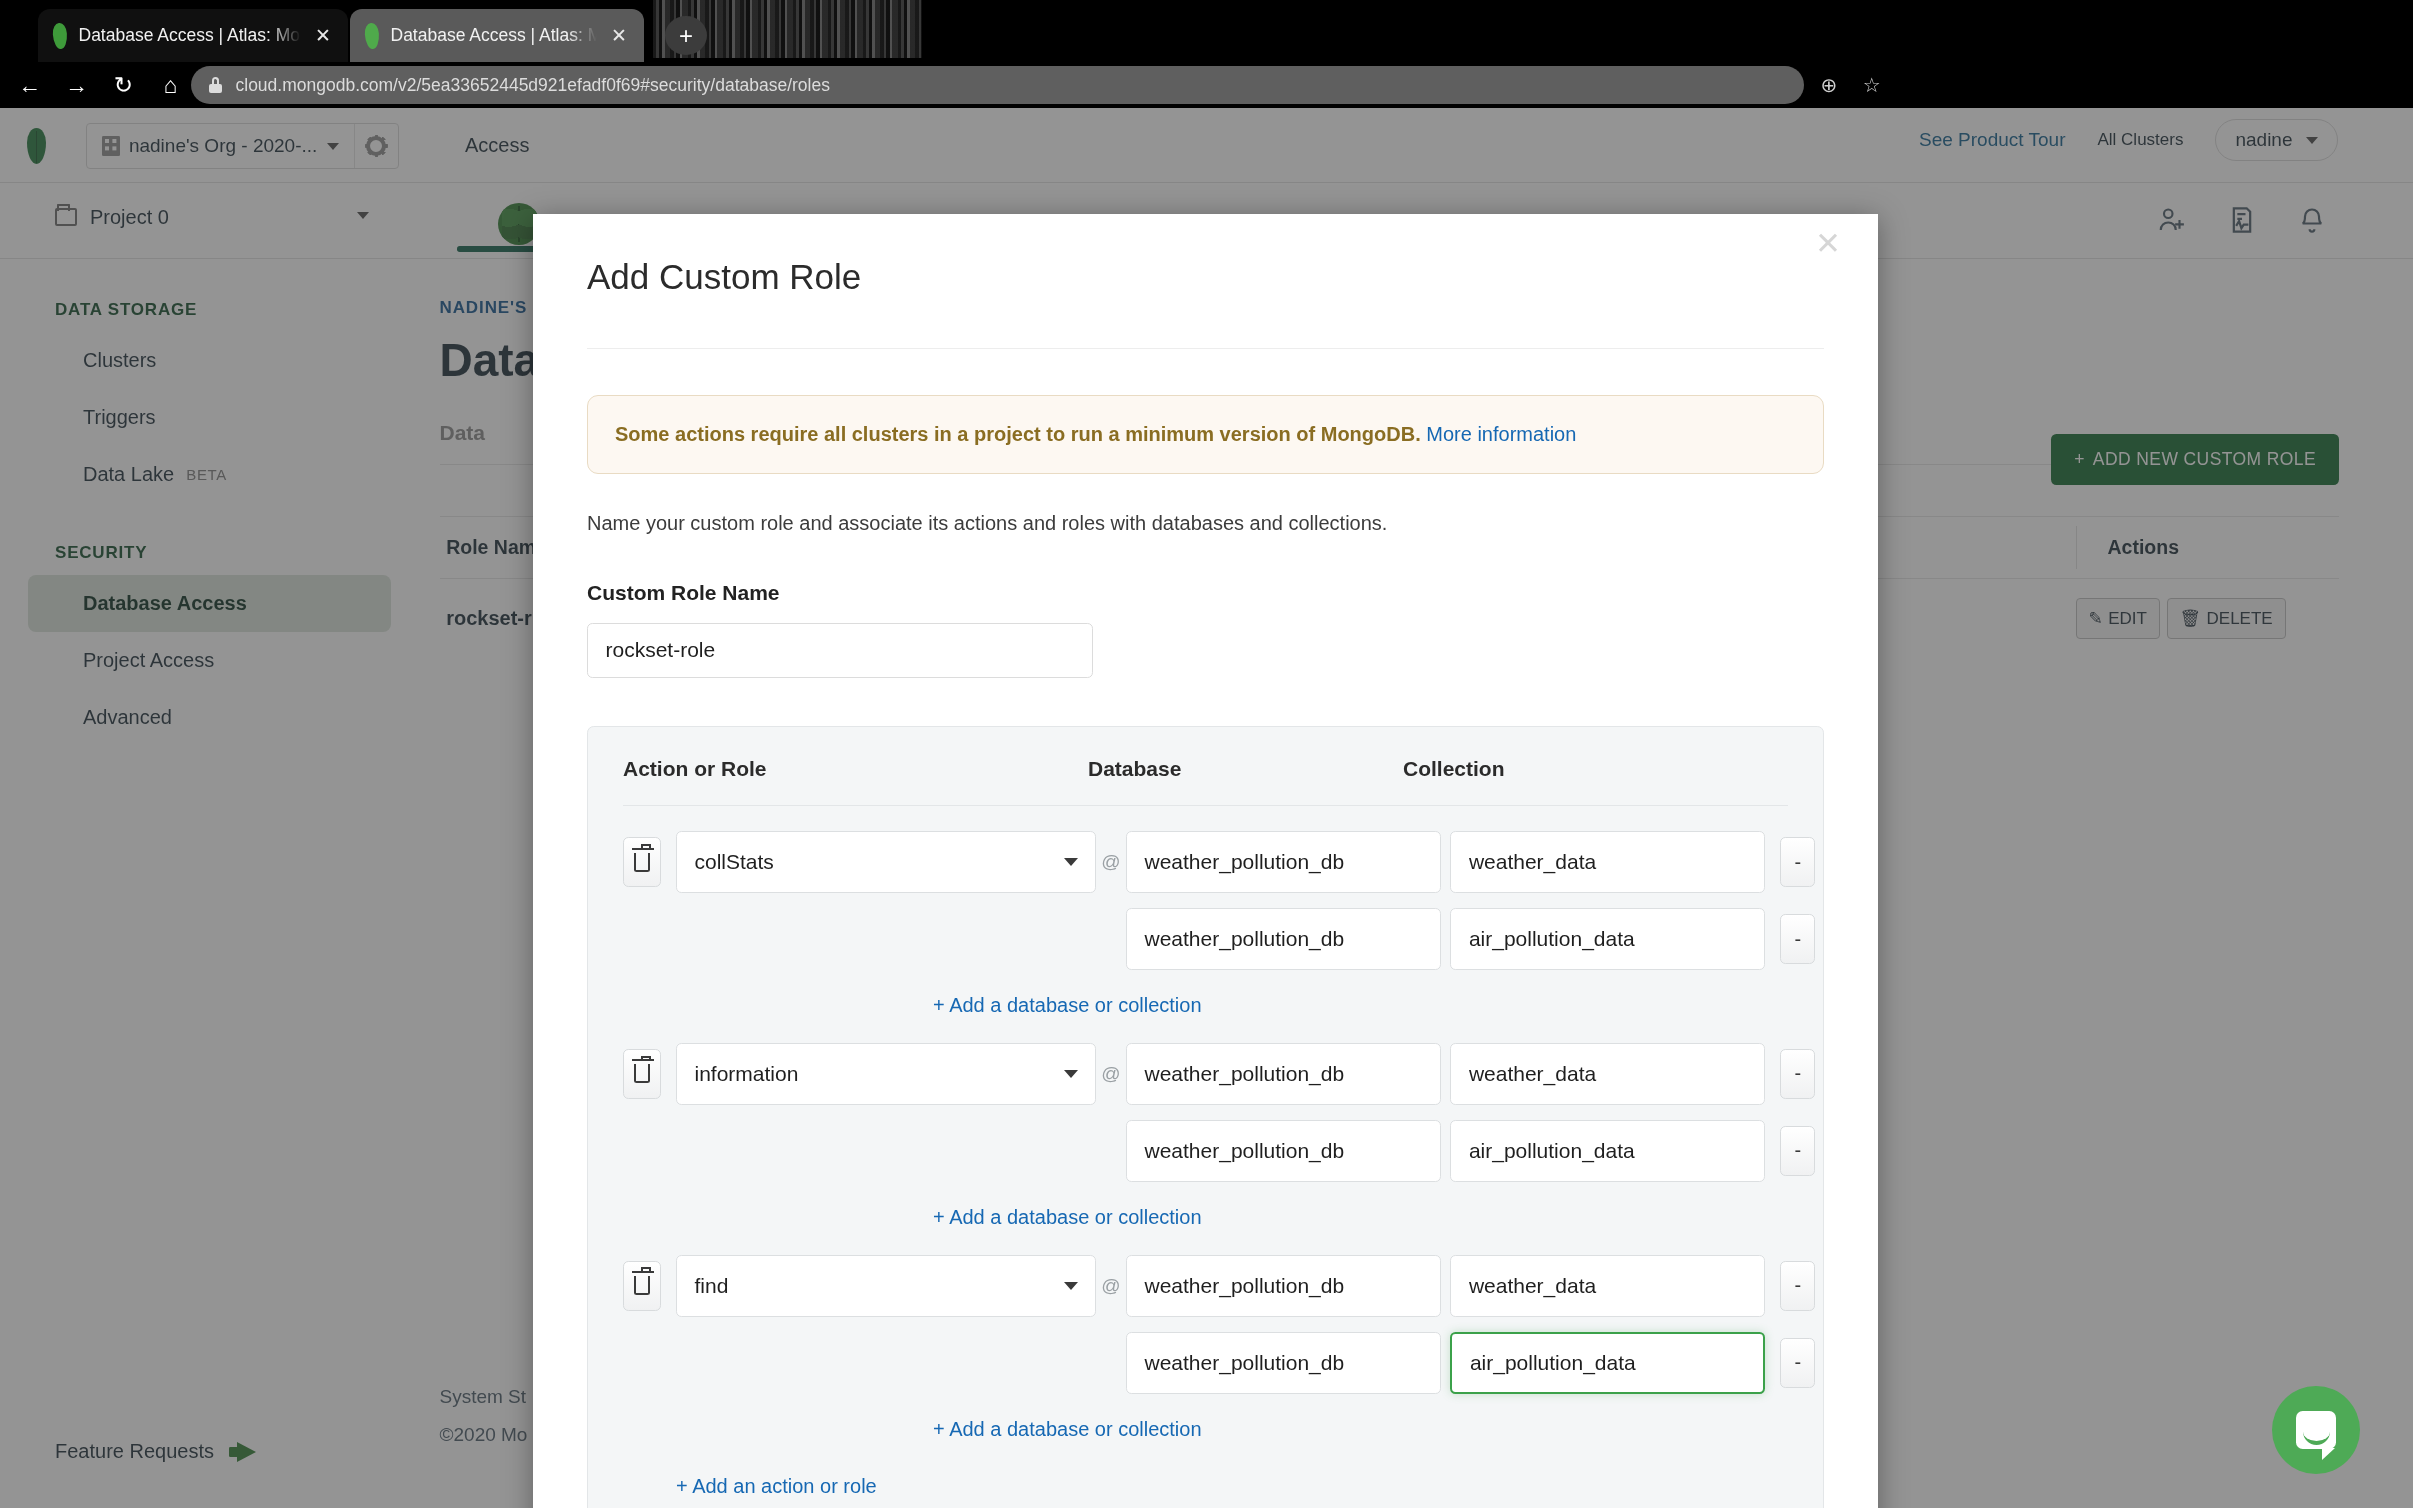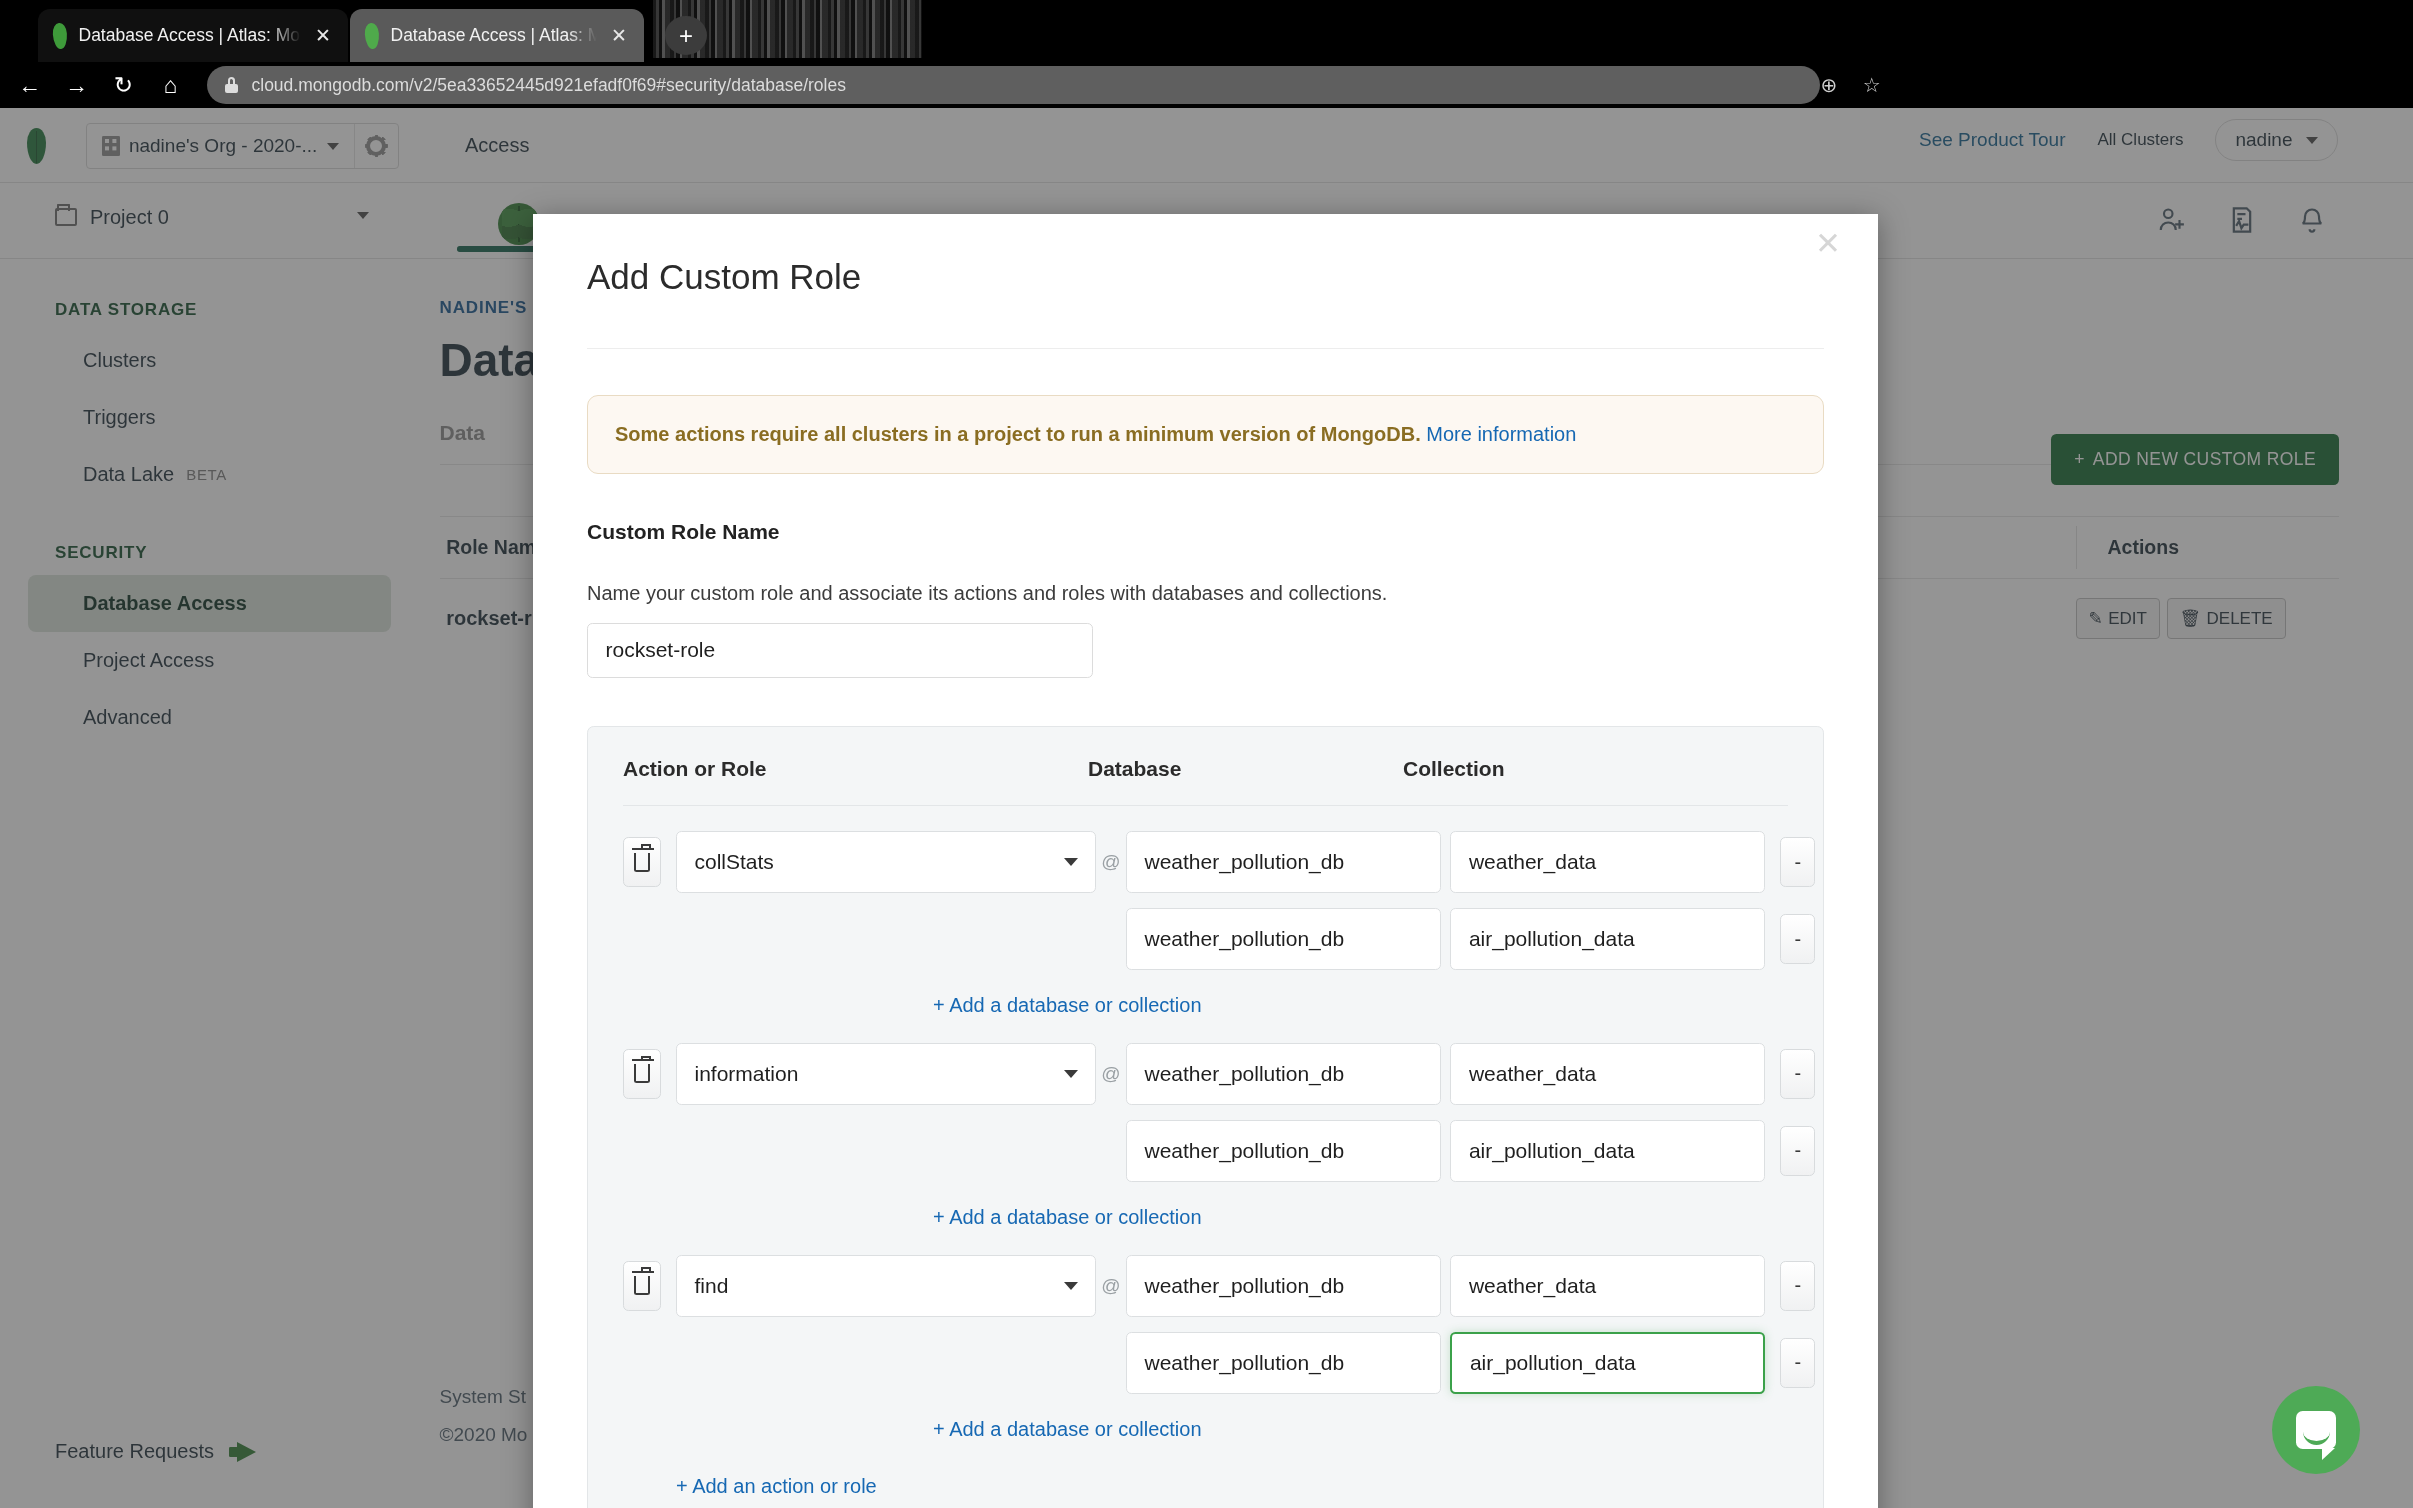--- a/index.html
+++ b/index.html
@@ -60,21 +60,21 @@
   #navbar {
     position: absolute; top: 62px; left: 0; width: 2413px; height: 46px;
     background: #000000; display: flex; align-items: center;
   }
   .nav-icon {
     width: 35px; height: 35px; margin-left: 12px; flex: none;
     color: #ffffff; display: flex; align-items: center; justify-content: center;
     font-size: 23px;
   }
   #omnibox {
-    position: absolute; left: 207px; top: 4px; width: 1613px; height: 38px;
+    position: absolute; left: 191px; top: 4px; width: 1613px; height: 38px;
     background: #5f5f5f; border-radius: 19px;
     display: flex; align-items: center; padding: 0 17.5px; gap: 13.5px;
   }
   #omnibox .url { color: #dcdcdc; font-size: 17.5px; white-space: nowrap; }
   .lock-icon { width: 13.5px; height: 16px; position: relative; flex: none; }
   .lock-icon .body { position:absolute; bottom:0; left:0; width:13.5px; height:9.4px; background:#dcdcdc; border-radius:2px;}
   .lock-icon .shackle { position:absolute; top:0; left:3.4px; width:6.7px; height:7.4px; border:2px solid #dcdcdc; border-bottom:none; border-radius:4px 4px 0 0;}
   #omnibox-right {
     position: absolute; left: 1811px; top: 4px; height: 38px;
     display: flex; align-items: center; gap: 6.7px;
@@ -527,23 +527,23 @@
     <div id="modal-close">✕</div>
     <div id="modal-title">Add Custom Role</div>
     <div id="modal-title-rule"></div>
 
     <div id="modal-body">
       <div id="warn-banner">
         <span>Some actions require all clusters in a project to run a minimum version of MongoDB.</span>
         <a href="#">More information</a>
       </div>
 
+      <div id="helper-text">Name your custom role and associate its actions and roles with databases and collections.</div>
+
       <div id="role-name-label">Custom Role Name</div>
-
-      <div id="helper-text">Name your custom role and associate its actions and roles with databases and collections.</div>
       <div id="role-name-input">
         <span>rockset-role</span>
       </div>
 
       <div id="actions-panel">
         <div id="panel-head">
           <span class="ph-action">Action or Role</span>
           <span class="ph-db">Database</span>
           <span class="ph-coll">Collection</span>
         </div>

